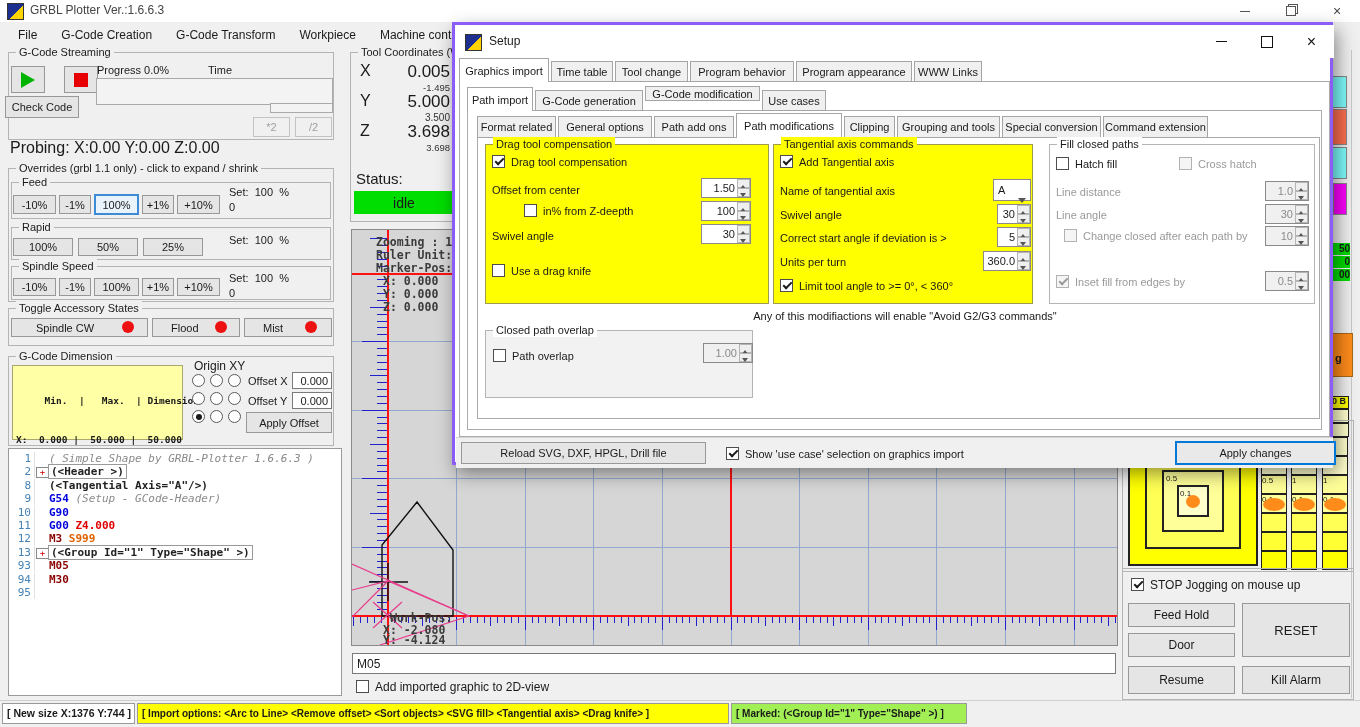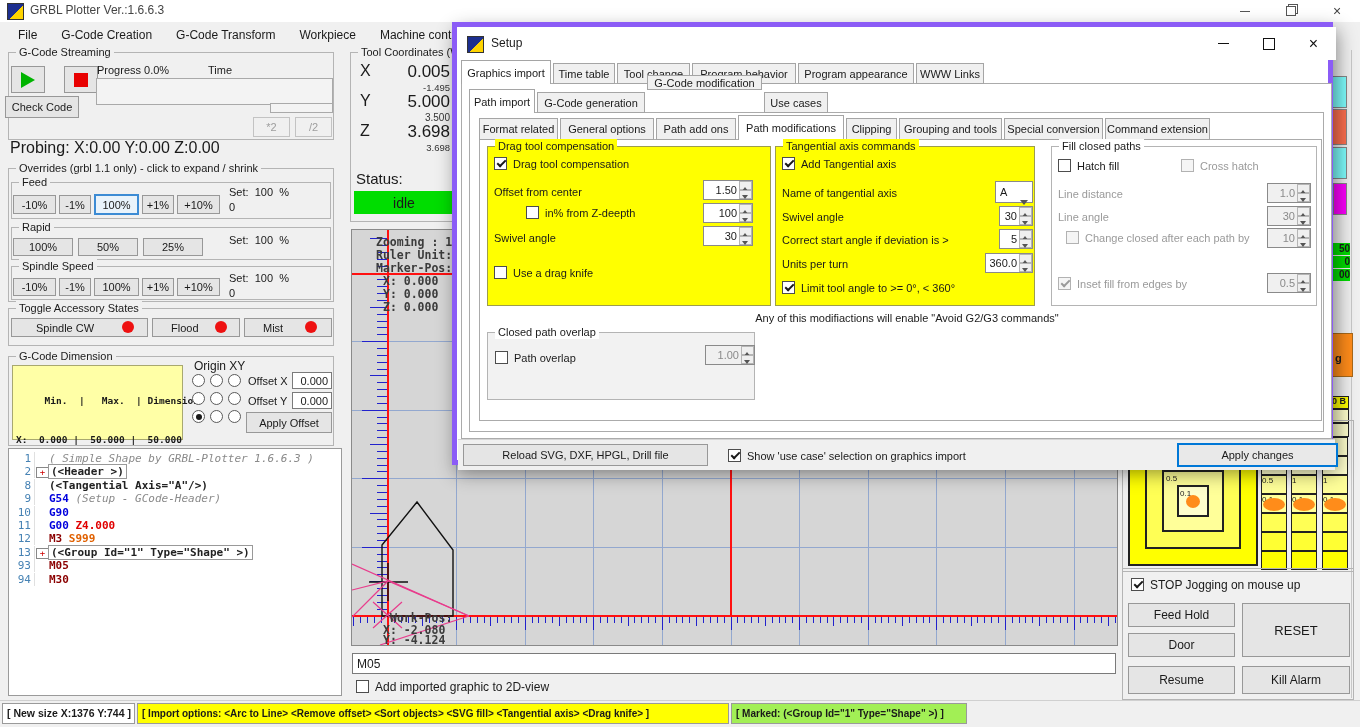--- a/index.html
+++ b/index.html
@@ -45,21 +45,21 @@
   .ctext{padding:0 2px}
   .ctext.boxed{outline:1px solid #999}
   .tk-cmt{color:#8a8a8a;font-style:italic}
   .tk-blk{color:#222;font-weight:bold}
   .tk-g{color:#0000dd;font-weight:bold}
   .tk-z{color:#e00000;font-weight:bold}
   .tk-m{color:#8b0000;font-weight:bold}
   .tk-s{color:#e06000;font-weight:bold}
   .capbtn{position:absolute;top:0;width:46px;height:22px;display:flex;align-items:center;justify-content:center;color:#444}
   .mono{font-family:"DejaVu Sans Mono",monospace}
-  .dlg{position:absolute;left:452px;top:22px;width:881px;height:443px;background:#fff;border:5px solid #8b5cf6;box-shadow:4px 8px 18px rgba(0,0,0,.45);z-index:10;box-sizing:border-box}
+  .dlg{position:absolute;left:452px;top:22px;width:881px;height:443px;background:#fff;border:3px solid #8b5cf6;box-shadow:4px 8px 18px rgba(0,0,0,.45);z-index:10;box-sizing:border-box}
   .dcapbtn{position:absolute;top:0;width:45px;height:33px;display:flex;align-items:center;justify-content:center;color:#111}
   .combo{position:absolute;background:#fff;border:1px solid #8a8a8a;box-sizing:border-box;display:flex;align-items:center}
   .combo .v{flex:1;padding-left:4px;font-size:11px}
   .combo .ar{width:14px;position:relative}
   .combo .ar::after{content:"";position:absolute;left:2px;top:8px;border:4px solid transparent;border-top:5px solid #555}
   .cell{position:absolute;border:1px solid #222;box-sizing:border-box;font-size:8px;line-height:9px}
   .seg{position:absolute;top:703px;height:21px;border:1px solid #9a9a9a;box-sizing:border-box;font-weight:bold;line-height:19px;padding:0 4px;overflow:hidden;white-space:nowrap}
 </style>
 </head>
 <body>
@@ -176,20 +176,21 @@
         <div class="eline"><span class="ln">1</span><span class="fold"></span><span class="ctext"><span class="tk-cmt">( Simple Shape by GRBL-Plotter 1.6.6.3 )</span></span></div>
         <div class="eline"><span class="ln">2</span><span class="fold has">+</span><span class="ctext boxed"><span class="tk-blk">(&lt;Header &gt;)</span></span></div>
         <div class="eline"><span class="ln">8</span><span class="fold"></span><span class="ctext"><span class="tk-blk">(&lt;Tangential Axis="A"/&gt;)</span></span></div>
         <div class="eline"><span class="ln">9</span><span class="fold"></span><span class="ctext"><span class="tk-g">G54</span><span class="tk-cmt"> (Setup - GCode-Header)</span></span></div>
         <div class="eline"><span class="ln">10</span><span class="fold"></span><span class="ctext"><span class="tk-g">G90</span></span></div>
         <div class="eline"><span class="ln">11</span><span class="fold"></span><span class="ctext"><span class="tk-g">G00</span><span class="tk-z"> Z4.000</span></span></div>
         <div class="eline"><span class="ln">12</span><span class="fold"></span><span class="ctext"><span class="tk-m">M3</span><span class="tk-s"> S999</span></span></div>
         <div class="eline"><span class="ln">13</span><span class="fold has">+</span><span class="ctext boxed"><span class="tk-blk">(&lt;Group Id="1" Type="Shape" &gt;)</span></span></div>
         <div class="eline"><span class="ln">93</span><span class="fold"></span><span class="ctext"><span class="tk-m">M05</span></span></div>
         <div class="eline"><span class="ln">94</span><span class="fold"></span><span class="ctext"><span class="tk-m">M30</span></span></div>
+        <div class="eline"><span class="ln">95</span><span class="fold"></span><span class="ctext"></span></div>
       </div>
   </div>
 
   <div class="gb" style="left:350px;top:52px;width:108px;height:170px">
     <div class="lg">Tool Coordinates (W</div>
   </div>
   <div class="lbl" style="left:360px;top:64px;font-size:16px">X</div>
   <div class="abs" style="left:382px;top:62px;width:68px;font-size:17px;text-align:right">0.005</div>
   <div class="abs" style="left:382px;top:82px;width:68px;font-size:9.5px;text-align:right;color:#333">-1.495</div>
   <div class="lbl" style="left:360px;top:94px;font-size:16px">Y</div>
@@ -506,21 +507,21 @@
     <div class="tab active" style="left:4px;top:33px;width:90px;height:24px">Graphics import</div>
     <div class="tab" style="left:96px;top:36px;width:62px;height:21px">Time table</div>
     <div class="tab" style="left:160px;top:36px;width:73px;height:21px">Tool change</div>
     <div class="tab" style="left:235px;top:36px;width:104px;height:21px">Program behavior</div>
     <div class="tab" style="left:341px;top:36px;width:116px;height:21px">Program appearance</div>
     <div class="tab" style="left:459px;top:36px;width:68px;height:21px">WWW Links</div>
     <div class="page" style="left:4px;top:56px;width:871px;height:356px"></div>
 
     <div class="tab active" style="left:12px;top:62px;width:66px;height:24px;z-index:5">Path import</div>
     <div class="tab" style="left:80px;top:65px;width:108px;height:21px;z-index:5">G-Code generation</div>
-    <div class="tab" style="left:190px;top:48px;width:115px;height:15px;z-index:5">G-Code modification</div>
+    <div class="tab" style="left:190px;top:61px;width:115px;height:15px;z-index:5">G-Code modification</div>
     <div class="tab" style="left:307px;top:65px;width:64px;height:21px;z-index:5">Use cases</div>
     <div class="page" style="left:12px;top:85px;width:855px;height:320px;z-index:2"></div>
 
     <div class="tab" style="left:22px;top:91px;width:79px;height:22px;z-index:6">Format related</div>
     <div class="tab" style="left:103px;top:91px;width:94px;height:22px;z-index:6">General options</div>
     <div class="tab" style="left:199px;top:91px;width:80px;height:22px;z-index:6">Path add ons</div>
     <div class="tab active" style="left:281px;top:88px;width:106px;height:25px;z-index:7">Path modifications</div>
     <div class="tab" style="left:389px;top:91px;width:51px;height:22px;z-index:6">Clipping</div>
     <div class="tab" style="left:442px;top:91px;width:103px;height:22px;z-index:6">Grouping and tools</div>
     <div class="tab" style="left:547px;top:91px;width:99px;height:22px;z-index:6">Special conversion</div>

